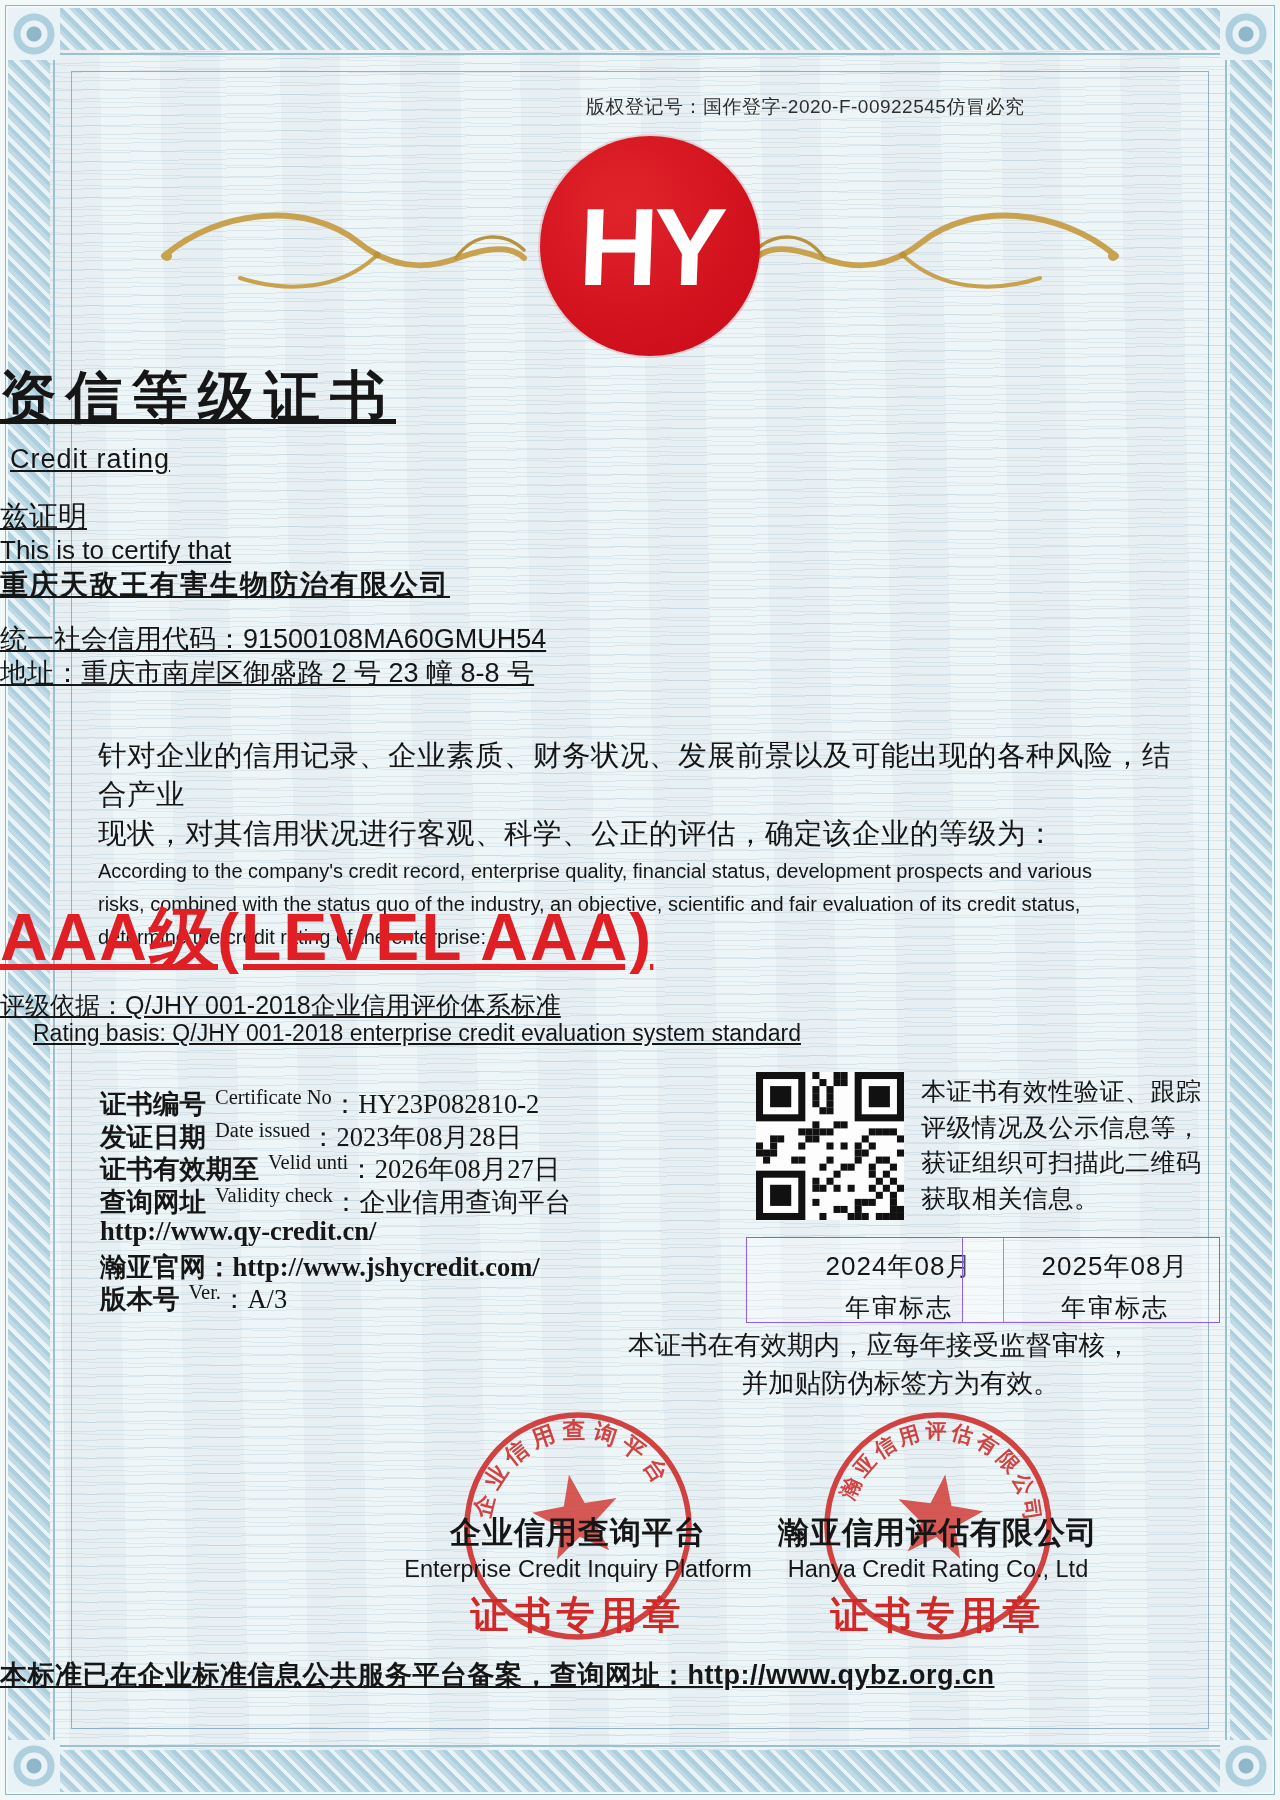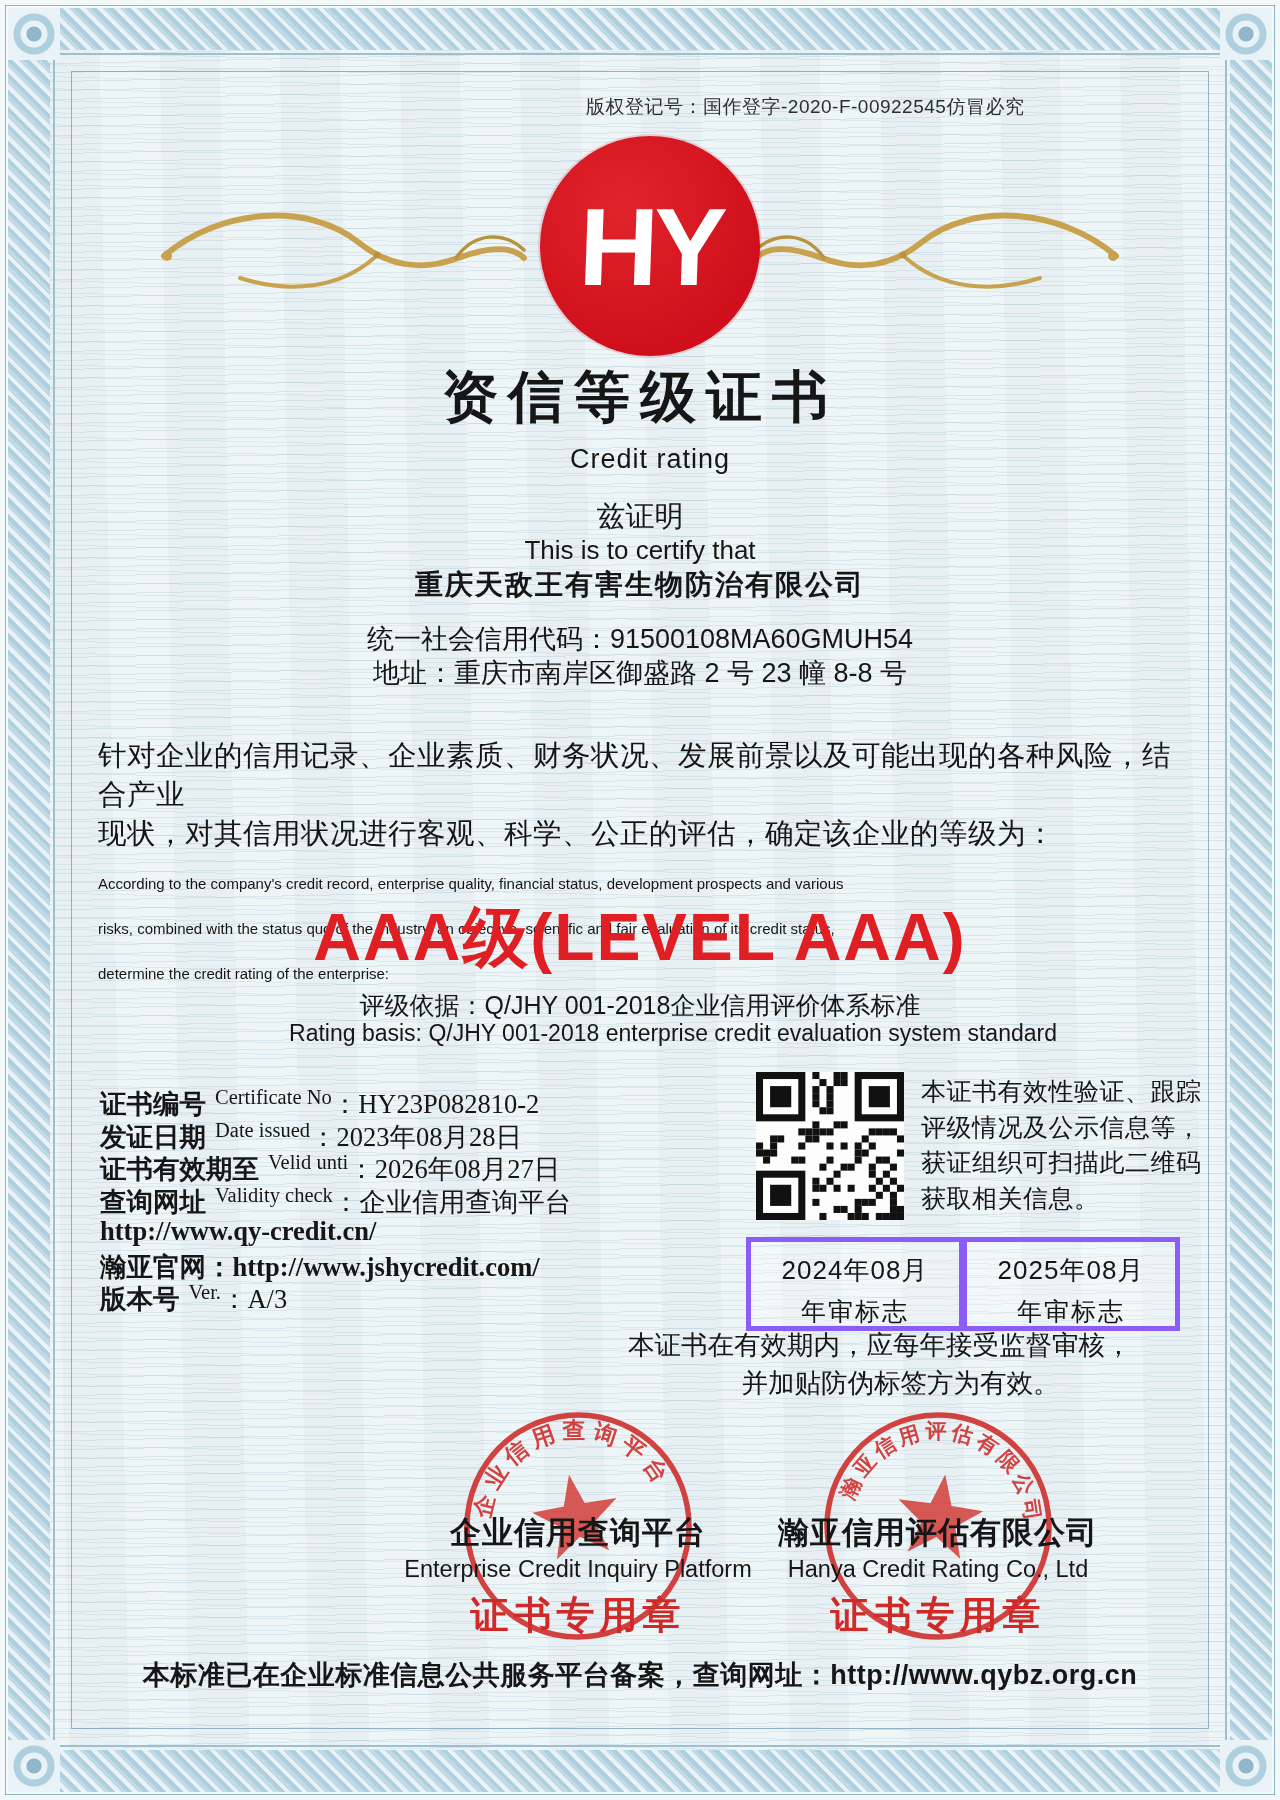--- a/index.html
+++ b/index.html
@@ -14,55 +14,55 @@
   .band{position:absolute;inset:8px;z-index:1;border:42px solid;
         border-image:repeating-linear-gradient(45deg,#aecfdd 0 4px,#e9f3f7 4px 8px,#c2dae6 8px 12px) 42;}
   .band-line-outer{position:absolute;inset:5px;z-index:1;border:1.5px solid #8fb6c9;}
   .band-line-inner{position:absolute;inset:53px;z-index:1;border:2px solid #9dc0d1;}
   .inner-frame{position:absolute;inset:71px;z-index:1;border:1px solid rgba(110,150,175,.7);}
   .corner{position:absolute;width:52px;height:52px;z-index:2;
     background:radial-gradient(circle at 50% 50%, #8fb6c9 0 7px, #e9f3f7 8px 13px, #aecfdd 14px 20px, #e9f3f7 21px 26px);}
   .c-tl{top:8px;left:8px}.c-tr{top:8px;right:8px}.c-bl{bottom:8px;left:8px}.c-br{bottom:8px;right:8px}
 
   .abs{position:absolute;z-index:2;}
-  .ctr{left:0;width:100%;text-align:center;}
+  .ctr{left:0;width:100%;text-align:left;text-decoration:underline;}
 
   .copyright{left:586px;top:94px;font-size:19px;color:#2e2e2e;letter-spacing:.5px;}
   .logo{left:540px;top:136px;width:220px;height:220px;border-radius:50%;
         background:radial-gradient(circle at 38% 32%, #e1242c, #cf0f1b 72%);
         display:flex;align-items:center;justify-content:center;box-shadow:0 0 0 2px rgba(207,15,27,.15);}
   .logo span{font-size:110px;font-weight:800;color:#fff;letter-spacing:-5px;transform:skewX(-2deg);}
   .fl{top:198px;width:372px;height:106px;}
   .fl-l{left:158px;} .fl-r{left:750px;transform:scaleX(-1);}
 
   .title-cn{top:360px;font-size:56px;font-weight:800;letter-spacing:10px;}
   .title-en{top:444px;font-size:27px;font-weight:500;letter-spacing:1px;padding-left:10px;}
   .certify-cn{top:497px;font-size:29px;}
   .certify-en{top:535px;font-size:26px;}
   .company{top:566px;font-size:28px;font-weight:800;letter-spacing:2px;}
   .code{top:621px;font-size:27px;}
   .addr{top:655px;font-size:27px;}
 
   .statement{left:98px;top:736px;width:1086px;}
   .st-cn{font-size:28.5px;line-height:39px;letter-spacing:.5px;}
-  .st-en{font-size:15px;line-height:29px;margin-top:16px;}
+  .st-en{font-size:20px;line-height:29px;margin-top:4px;}
 
   .level{top:893px;font-size:66px;font-weight:800;color:#e01f25;letter-spacing:2px;}
   .basis-cn{top:989px;font-size:25px;}
   .basis-en{top:1020px;font-size:23px;padding-left:33px;}
 
   .details{left:100px;top:1086px;}
   .drow{height:32.5px;display:flex;align-items:flex-start;font-size:26.5px;white-space:nowrap;font-family:Liberation Serif, serif;}
   .dcn{font-weight:600;}
   .den{font-size:20.5px;margin-left:9px;font-weight:500;}
 
   .qr{left:756px;top:1072px;width:148px;height:148px;}
   .qr-note{left:921px;top:1074px;font-size:25px;line-height:35.5px;letter-spacing:.5px;}
 
-  .mark{top:1237px;width:208px;height:84px;border:5px solid #8b5cf6;text-align:center;background:rgba(255,255,255,.25);}
+  .mark{top:1237px;width:208px;height:84px;border:1px solid #8b5cf6;text-align:center;background:rgba(255,255,255,.25);padding-left:48px;}
   .mark-1{left:746px}.mark-2{left:962px}
   .mark-p{font-size:26px;margin-top:11px;letter-spacing:1px;}
   .mark-l{font-size:25px;margin-top:7px;letter-spacing:2px;}
 
   .supervision{left:628px;top:1326px;width:545px;font-size:26.5px;line-height:38px;}
   .sup2{text-align:center;}
 
   .stamp{position:absolute;z-index:2;width:250px;height:250px;}
   .stamp-l{left:453px;top:1401px;} .stamp-r{left:813px;top:1401px;}
   .iss-cn{z-index:3;font-size:31px;font-weight:700;letter-spacing:1px;text-align:center;width:360px;top:1512px;}

